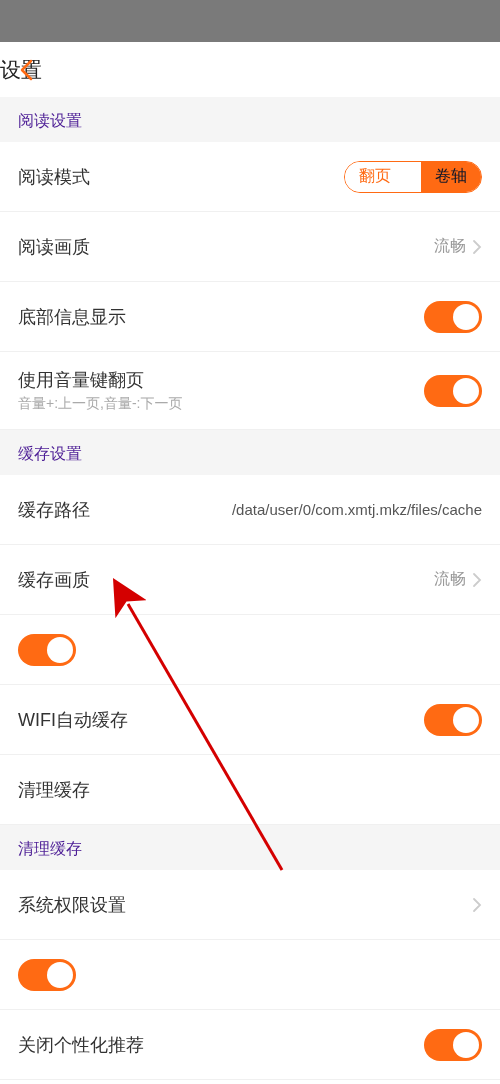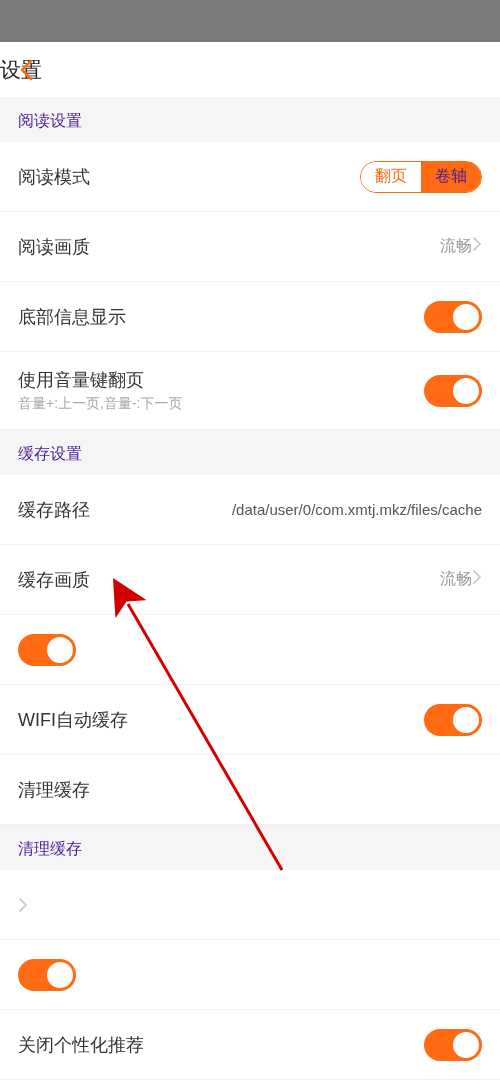--- a/index.html
+++ b/index.html
@@ -8,31 +8,31 @@
     .nav { height:55px; background:#fff; display:flex; align-items:center; justify-content:flex-start; position:relative; }
     .back { position:absolute; left:14px; top:50%; transform:translateY(-50%); width:24px; height:24px; display:flex; align-items:center; justify-content:center; cursor:pointer; }
     .back svg { width:14px; height:22px; }
     .title { font-size:21px; color:#222; font-weight:400; }
     .section-header { padding:14px 18px 10px; font-size:16px; color:#4c1d95; background:#f5f5f5; }
     .row { background:#fff; padding:0 18px; min-height:70px; display:flex; align-items:center; justify-content:space-between; border-bottom:1px solid #f0f0f0; }
     .row:last-of-type { border-bottom:none; }
     .row-left { display:flex; flex-direction:column; gap:3px; }
     .row-label { font-size:18px; color:#333; }
     .row-sub { font-size:14px; color:#aaa; }
-    .row-right { display:flex; }
+    .row-right { display:flex; align-items:center; gap:6px; }
     .value-text { font-size:16px; color:#999; }
     .path-text { font-size:15px; color:#555; white-space:nowrap; }
     .chevron { width:10px; height:16px; flex-shrink:0; }
     .chevron svg { width:100%; height:100%; display:block; }
     .switch { width:58px; height:32px; border-radius:16px; background:#ff6a13; position:relative; cursor:pointer; }
     .switch::after { content:""; position:absolute; width:26px; height:26px; border-radius:50%; background:#fff; top:3px; right:3px; }
     .seg { display:flex; border:1.5px solid #ff6a13; border-radius:16px; overflow:hidden; height:32px; }
     .seg-item { padding:0 14px; font-size:16px; display:flex; align-items:center; justify-content:center; cursor:pointer; }
     .seg-off { color:#ff6a13; background:#fff; }
-    .seg-on { color:#4c1d95; background:#ff6a13; }
+    .seg-on { color:#0f172a; background:#ff6a13;margin-left:16px; }
     .arrow-overlay { position:absolute; left:0; top:0; pointer-events:none; }
   </style>
 </head>
 <body>
 
 <div class="status-bar"></div>
 
 <div class="nav">
   <div class="back">
     <svg viewBox="0 0 14 22">
@@ -105,20 +105,21 @@
   <div class="switch"></div>
 </div>
 
 <div class="row">
   <span class="row-label">清理缓存</span>
 </div>
 
 <div class="section-header">清理缓存</div>
 
 <div class="row">
+  <span class="row-label">系统权限设置</span>
   <span class="chevron">
       <svg viewBox="0 0 10 16">
         <path d="M2 2 L8 8 L2 14" stroke="#ccc" stroke-width="1.8" fill="none" stroke-linecap="round"></path>
       </svg>
     </span>
 </div>
 
 <div class="row">
   <div class="switch"></div>
 </div>

